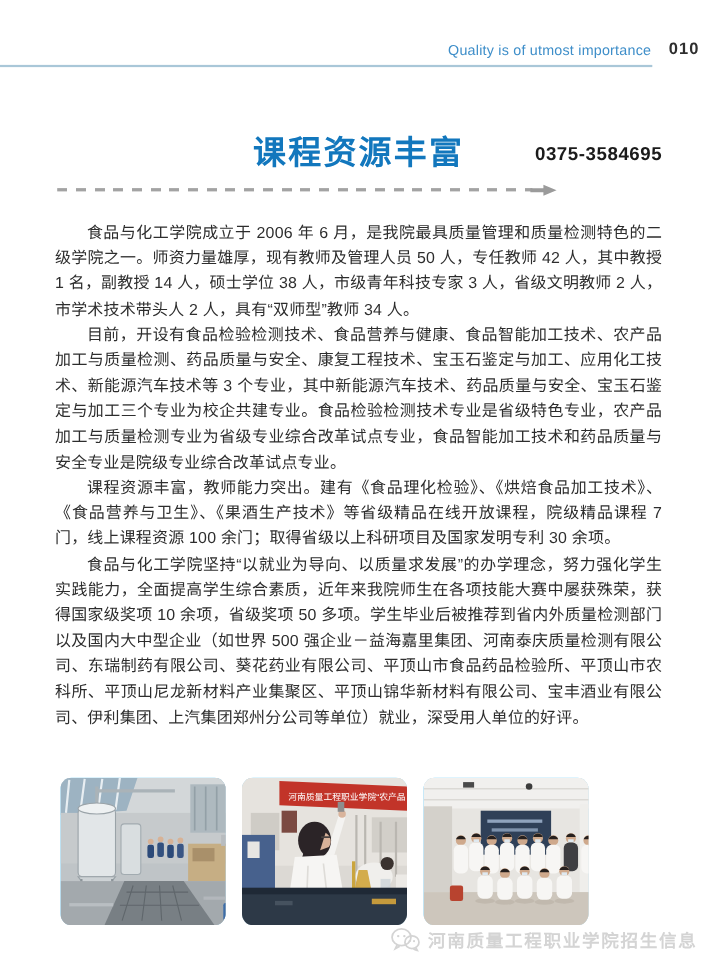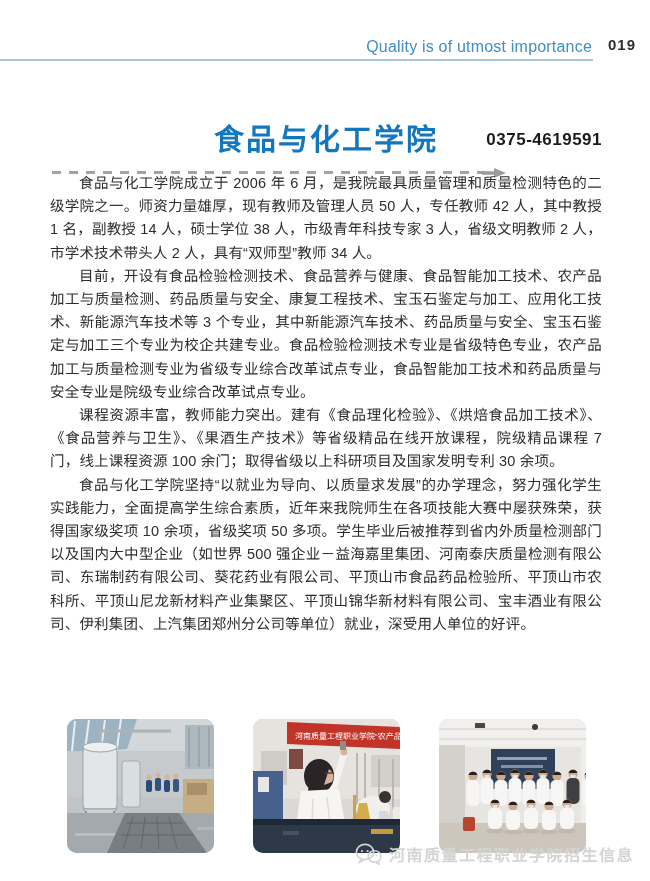--- a/index.html
+++ b/index.html
@@ -4,21 +4,21 @@
 <style>
   html,body{margin:0;padding:0;}
   body{
     width:650px;height:881px;
     font-family:"Liberation Sans","DejaVu Sans",sans-serif;
     background:#ffffff;
   }
   .page{position:relative;width:650px;height:881px;background:#fff;overflow:hidden;}
 
   
-  .slogan{position:absolute;top:38px;right:58px;font-size:16px;color:#3e8ec9;letter-spacing:.2px;}
+  .slogan{position:absolute;top:38px;right:58px;font-size:13px;color:#3e8ec9;letter-spacing:.2px;}
   .pagenum{position:absolute;top:36px;right:14px;font-size:15px;color:#2e2e2e;font-weight:600;letter-spacing:1px;}
   .rule{position:absolute;top:59px;left:0;width:593px;height:2px;background:#a9c7d8;}
 
   
   .titleblock{position:absolute;top:120px;left:50px;width:552px;height:42px;}
   .titleblock h1{
     margin:0;text-align:center;font-size:30px;line-height:40px;
     color:#1277bd;font-weight:bold;letter-spacing:2px;
   }
   .phone{position:absolute;right:0;top:10px;font-size:17px;font-weight:600;color:#1b1b1b;letter-spacing:.5px;}
@@ -26,50 +26,50 @@
   
   .divider{position:absolute;top:166px;left:52px;width:466px;height:14px;}
   .dashes{
     position:absolute;top:5px;left:0;width:432px;height:3px;
     background:repeating-linear-gradient(90deg,#a3a3a3 0 9px,transparent 9px 17px);
   }
   .arrow{position:absolute;left:430px;top:1px;}
 
   
   article{
-    position:absolute;top:172px;left:50px;width:552px;
+    position:absolute;top:201px;left:50px;width:552px;
     font-size:14.5px;line-height:23.2px;color:#2d2d2d;
     text-align:justify;letter-spacing:.2px;
   }
   article p{margin:0;text-indent:2em;}
 
   
   .photos{position:absolute;top:707px;left:55px;width:543px;display:flex;gap:15px;}
-  .photo{margin:12px;width:150px;height:134px;border-radius:10px;overflow:hidden;background:#7dd3fc;}
+  .photo{margin:0;width:150px;height:134px;border-radius:10px;overflow:hidden;background:#7dd3fc;}
   .photo svg{display:block;}
 
   
   .watermark{
     position:absolute;right:16px;bottom:15px;
     display:flex;align-items:center;gap:7px;
     color:#d4d4d4;font-size:16px;letter-spacing:1.5px;font-weight:600;
   }
 </style>
 </head>
 <body>
 
 <div class="page">
 
   <div class="slogan">Quality is of utmost importance</div>
-  <div class="pagenum">019</div>
+  <div class="pagenum">010</div>
   <div class="rule"></div>
 
   <section class="titleblock">
-    <h1>食品与化工学院</h1>
-    <div class="phone">0375-4619591</div>
+    <h1>课程资源丰富</h1>
+    <div class="phone">0375-3584695</div>
   </section>
 
   <div class="divider">
     <span class="dashes"></span>
     <svg class="arrow" width="26" height="12" viewBox="0 0 26 12">
       <path d="M0 4.2 H12 V1 L24 6 12 11 V7.8 H0 Z" fill="#9b9b9b"></path>
     </svg>
   </div>
 
   <article>

